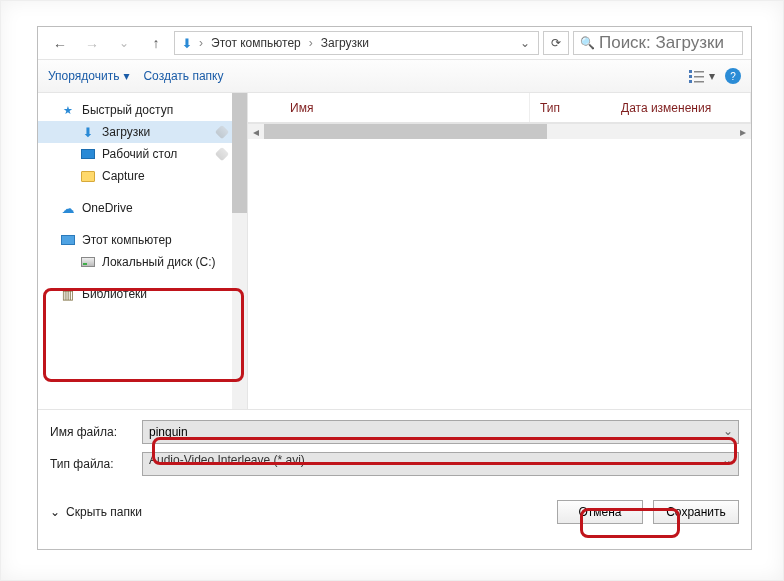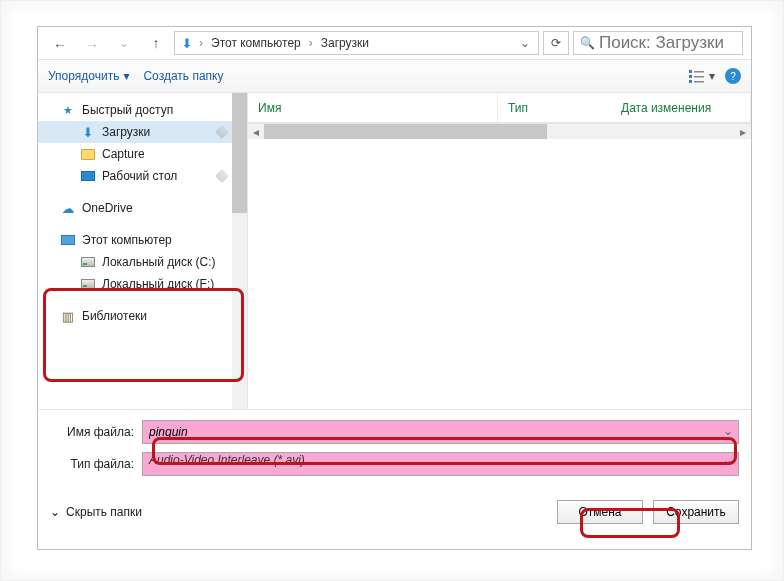--- a/index.html
+++ b/index.html
@@ -41,35 +41,35 @@
 .desktop { width: 14px; height: 10px; background: #2a8ad6; border: 1px solid #1c6db0; }
 .folder { width: 14px; height: 11px; background: #ffd96b; border: 1px solid #d7a93a; border-radius: 1px; }
 .cloud { color: #2a8ad6; font-size: 13px; }
 .pc { width: 14px; height: 10px; background: #4fa3e3; border: 1px solid #2b7abb; }
 .drive { width: 14px; height: 10px; background: linear-gradient(#eee,#bbb); border: 1px solid #888; position: relative; }
 .drive::after { content: ""; position: absolute; left: 1px; bottom: 1px; width: 4px; height: 2px; background: #3fae49; }
 .lib { color: #7a6a3a; font-size: 13px; }
 .vid { width: 14px; height: 11px; background: #3fae6e; border: 1px solid #268a4e; }
 .hl-red { position: absolute; border: 3px solid #c0141b; border-radius: 8px; pointer-events: none; }
 .filepane { flex: 1; display: flex; flex-direction: column; font-size: 12px; position: relative; }
-.columns { height: 30px; border-bottom: 1px solid #e5e5e5; display: flex; align-items: flex-start; color: #15803d; }
+.columns { height: 30px; border-bottom: 1px solid #e5e5e5; display: flex; align-items: flex-start; color: #7f1d1d; padding-left: 32px; }
 .col { padding: 0 10px; border-right: 1px solid #eee; height: 100%; display: flex; align-items: center; }
 .col.name { width: 250px; }
 .col.date { width: 140px; }
 .col.type { flex: 1; border-right: none; }
 .empty { flex: 1; display: flex; justify-content: center; padding-top: 20px; color: #555; }
 .hscroll { height: 16px; border-top: 1px solid #e5e5e5; background: #f1f1f1; display: flex; align-items: center; }
 .hscroll .arrow { width: 16px; text-align: center; color: #777; cursor: pointer; }
 .hscroll .track { flex: 1; height: 100%; position: relative; }
 .hscroll .thumb { position: absolute; left: 0; top: 0; height: 100%; width: 60%; background: #c7c7c7; }
 .form { padding: 10px 12px 8px 12px; font-size: 12px; }
 .form-row { display: flex; align-items: center; margin-bottom: 8px; }
-.form-row label { width: 92px; text-align: right; padding-right: 8px; color: #222; }
+.form-row label { width: 92px; padding-right: 8px; color: #222; }
 .form-row .field { flex: 1; position: relative; }
-.text-input, .combo { width: 100%; height: 24px; border: 1px solid #a7a7a7; padding: 0 6px; font-size: 12px; background: #f9a8d4; font-style: italic; }
+.text-input, .combo { width: 100%; height: 24px; border: 1px solid #a7a7a7; padding: 0 6px; font-size: 12px; background: #e5e5e5; }
 .combo { display: flex; align-items: flex-start; justify-content: space-between; color: #333; cursor: pointer; }
 .combo .cv { color: #333; }
 .combo .cd { color: #666; }
 .footer { display: flex; align-items: center; padding: 8px 12px 12px 12px; font-size: 12px; }
 .hide-folders { display: flex; align-items: center; gap: 6px; color: #222; cursor: pointer; }
 .footer .actions { margin-left: auto; display: flex; gap: 10px; }
 .btn { width: 86px; height: 24px; border: 1px solid #a7a7a7; background: linear-gradient(#fdfdfd,#ececec); font-size: 12px; cursor: pointer; }
 .divider { border-top: 1px solid #e5e5e5; }
 </style>
 </head>
@@ -146,57 +146,51 @@
         </div>
 
       <div class="tree-item">
         <span class="ico star">★</span>
         <span>Быстрый доступ</span>
       </div>
       <div class="tree-item indent selected pin">
         <span class="ico dl-arrow">⬇</span>
         <span>Загрузки</span>
       </div>
+      <div class="tree-item indent pin">
+        <span class="ico">
+            <span class="desktop"></span>
+          </span>
+        <span>Рабочий стол</span>
+      </div>
       <div class="tree-item indent">
         <span class="ico">
             <span class="folder"></span>
           </span>
         <span>Capture</span>
-      </div>
-      <div class="tree-item indent pin">
-        <span class="ico">
-            <span class="desktop"></span>
-          </span>
-        <span>Рабочий стол</span>
       </div>
 
       <div class="tree-spacer"></div>
       <div class="tree-item">
         <span class="ico cloud">☁</span>
         <span>OneDrive</span>
       </div>
 
       <div class="tree-spacer"></div>
       <div class="tree-item">
         <span class="ico">
             <span class="pc"></span>
           </span>
         <span>Этот компьютер</span>
       </div>
       <div class="tree-item indent">
         <span class="ico">
             <span class="drive"></span>
           </span>
         <span>Локальный диск (C:)</span>
-      </div>
-      <div class="tree-item indent">
-        <span class="ico">
-            <span class="drive"></span>
-          </span>
-        <span>Локальный диск (F:)</span>
       </div>
 
       <div class="tree-spacer"></div>
       <div class="tree-item">
         <span class="ico lib">▥</span>
         <span>Библиотеки</span>
       </div>
     </div>
 
     <div class="filepane">

